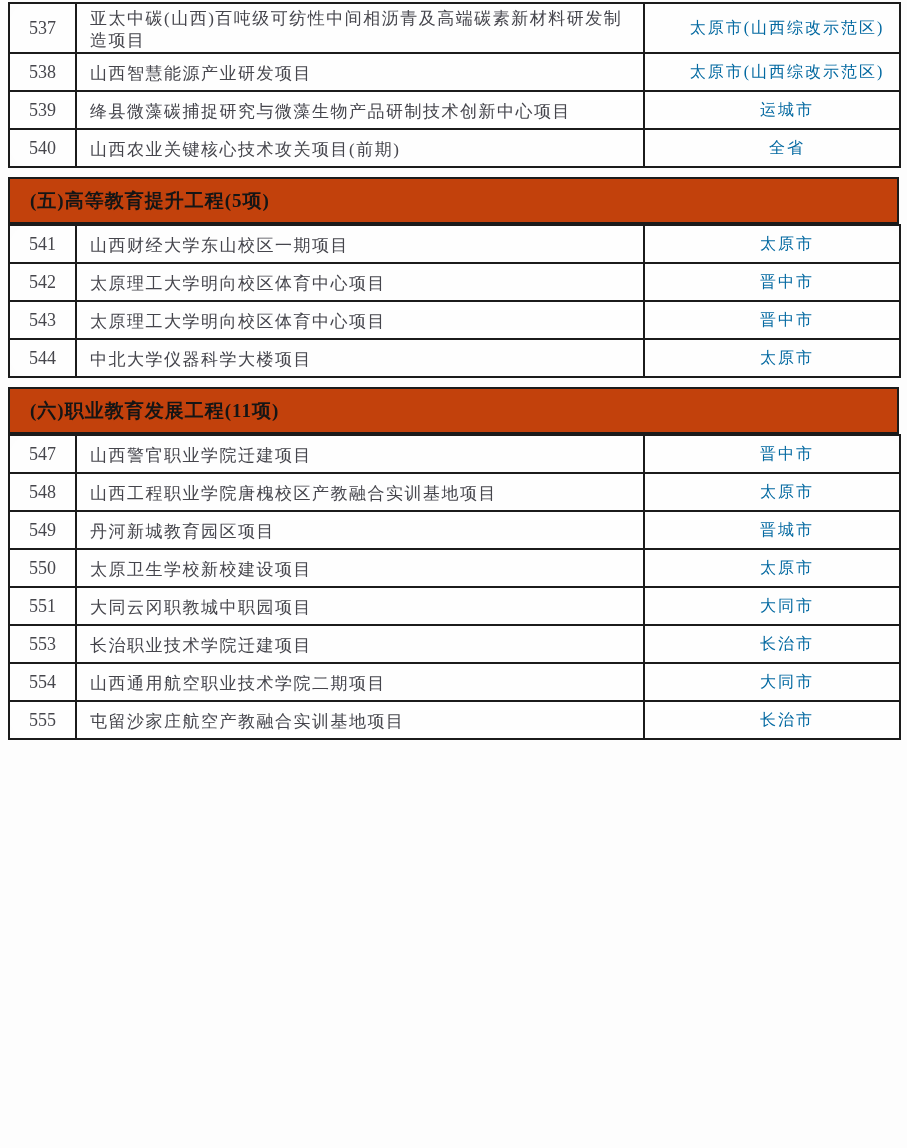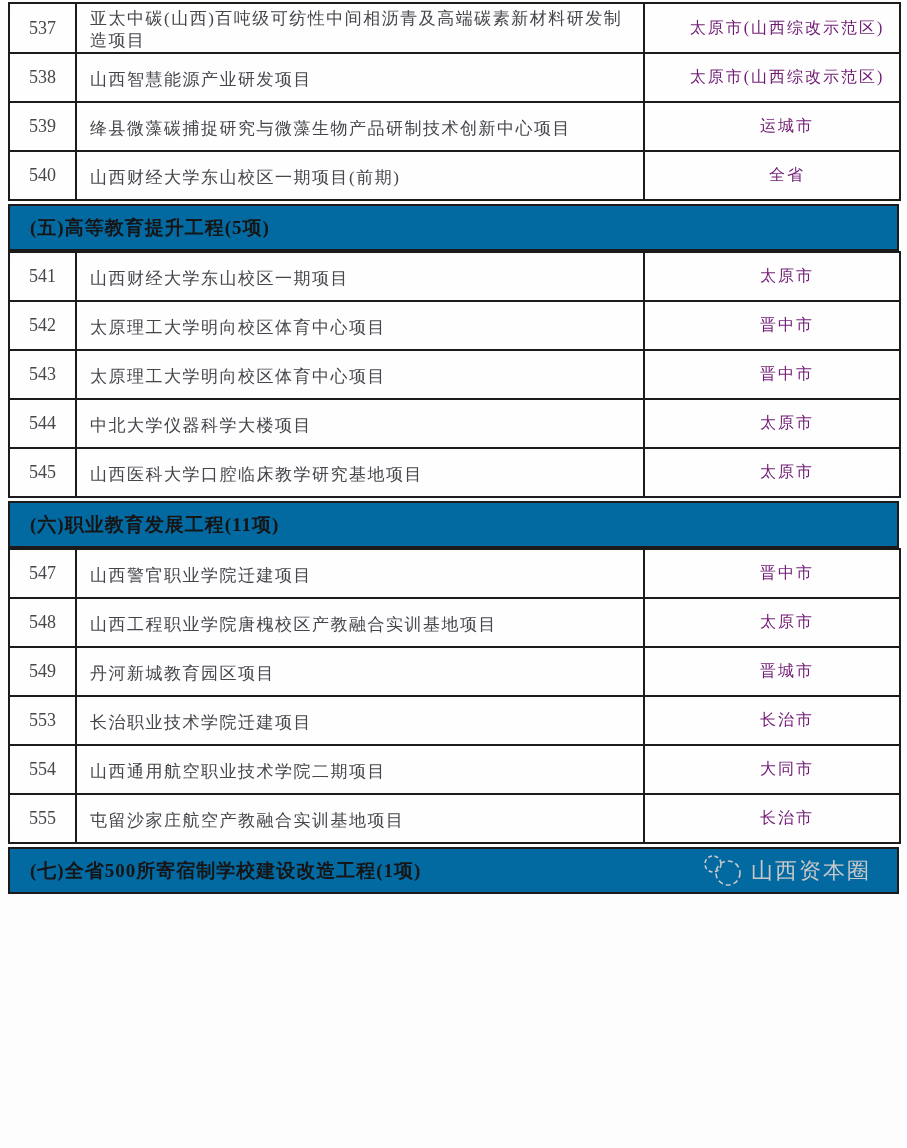--- a/index.html
+++ b/index.html
@@ -23,57 +23,57 @@
     background: #fefefe;
     border-radius: 26px;
   }
   .doc > *:first-child table.seg,
   .doc table.seg:first-child { margin-top: 0; }
   table.seg td {
     border: 2px solid #1b1b1b;
     vertical-align: middle;
     box-sizing: border-box;
   }
-  tr.prow { height: 49px; }
+  tr.prow { height: 38px; }
   td.no {
     width: 67px;
     text-align: center;
     font-size: 18px;
     color: #46464c;
   }
   td.name {
     width: 568px;
     padding: 4px 8px 0 13px;
     font-size: 17px;
     line-height: 22px;
     letter-spacing: 1.5px;
     color: #45454c;
   }
   td.city {
     width: 256px;
     text-align: center;
     font-size: 16px;
     letter-spacing: 2px;
-    color: #701a75;
+    color: #0369a1;
     padding-left: 31px;
   }
   .section {
     border: 2px solid #1b1b1b;
-    margin-top: 3px;
+    margin-top: 9px;
     height: 47px;
     display: flex;
     align-items: center;
     padding-left: 20px;
     box-sizing: border-box;
     font-weight: bold;
     font-size: 19px;
     letter-spacing: 1px;
     color: #151515;
     position: relative;
-    background: #0369a1;
+    background: #c2410c;
   }
   .watermark {
     position: absolute;
     right: 26px;
     top: 50%;
     transform: translateY(-50%);
     display: flex;
     align-items: center;
     gap: 5px;
     font-weight: normal;
@@ -100,21 +100,21 @@
             <td class="name">山西智慧能源产业研发项目</td>
             <td class="city">太原市(山西综改示范区)</td>
           </tr>
           <tr class="prow">
             <td class="no">539</td>
             <td class="name">绛县微藻碳捕捉研究与微藻生物产品研制技术创新中心项目</td>
             <td class="city">运城市</td>
           </tr>
           <tr class="prow">
             <td class="no">540</td>
-            <td class="name">山西财经大学东山校区一期项目(前期)</td>
+            <td class="name">山西农业关键核心技术攻关项目(前期)</td>
             <td class="city">全省</td>
           </tr>
         </tbody>
       </table>
       <div class="section">
         <span>(五)高等教育提升工程(5项)</span>
       </div>
       <table class="seg">
         <tbody>
           <tr class="prow">
@@ -130,25 +130,20 @@
           <tr class="prow">
             <td class="no">543</td>
             <td class="name">太原理工大学明向校区体育中心项目</td>
             <td class="city">晋中市</td>
           </tr>
           <tr class="prow">
             <td class="no">544</td>
             <td class="name">中北大学仪器科学大楼项目</td>
             <td class="city">太原市</td>
           </tr>
-          <tr class="prow">
-            <td class="no">545</td>
-            <td class="name">山西医科大学口腔临床教学研究基地项目</td>
-            <td class="city">太原市</td>
-          </tr>
         </tbody>
       </table>
       <div class="section">
         <span>(六)职业教育发展工程(11项)</span>
       </div>
       <table class="seg">
         <tbody>
           <tr class="prow">
             <td class="no">547</td>
             <td class="name">山西警官职业学院迁建项目</td>
@@ -158,40 +153,40 @@
             <td class="no">548</td>
             <td class="name">山西工程职业学院唐槐校区产教融合实训基地项目</td>
             <td class="city">太原市</td>
           </tr>
           <tr class="prow">
             <td class="no">549</td>
             <td class="name">丹河新城教育园区项目</td>
             <td class="city">晋城市</td>
           </tr>
           <tr class="prow">
+            <td class="no">550</td>
+            <td class="name">太原卫生学校新校建设项目</td>
+            <td class="city">太原市</td>
+          </tr>
+          <tr class="prow">
+            <td class="no">551</td>
+            <td class="name">大同云冈职教城中职园项目</td>
+            <td class="city">大同市</td>
+          </tr>
+          <tr class="prow">
             <td class="no">553</td>
             <td class="name">长治职业技术学院迁建项目</td>
             <td class="city">长治市</td>
           </tr>
           <tr class="prow">
             <td class="no">554</td>
             <td class="name">山西通用航空职业技术学院二期项目</td>
             <td class="city">大同市</td>
           </tr>
           <tr class="prow">
             <td class="no">555</td>
             <td class="name">屯留沙家庄航空产教融合实训基地项目</td>
             <td class="city">长治市</td>
           </tr>
         </tbody>
       </table>
-      <div class="section">
-        <span>(七)全省500所寄宿制学校建设改造工程(1项)</span>
-        <span class="watermark">
-          <span class="wm-icon"><svg width="46" height="36" viewBox="0 0 46 36">
-              <circle cx="13" cy="11" r="8" fill="none" stroke="#c8c8c8" stroke-width="1.6" stroke-dasharray="4 2.5"></circle>
-              <circle cx="28" cy="20" r="12" fill="none" stroke="#c8c8c8" stroke-width="1.6" stroke-dasharray="5 3"></circle>
-            </svg></span>
-          <span>山西资本圈</span>
-        </span>
-      </div>
     </div>
 </div>
 
 </body></html>

